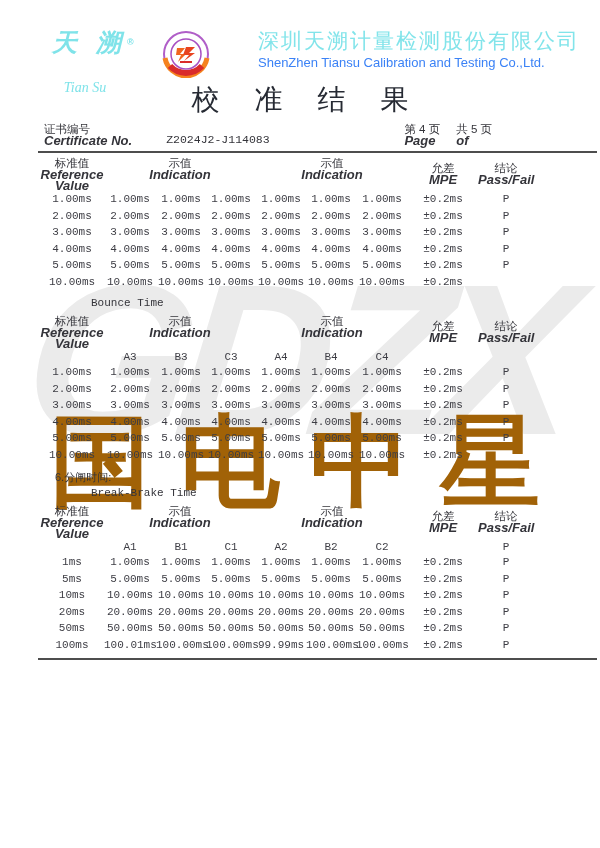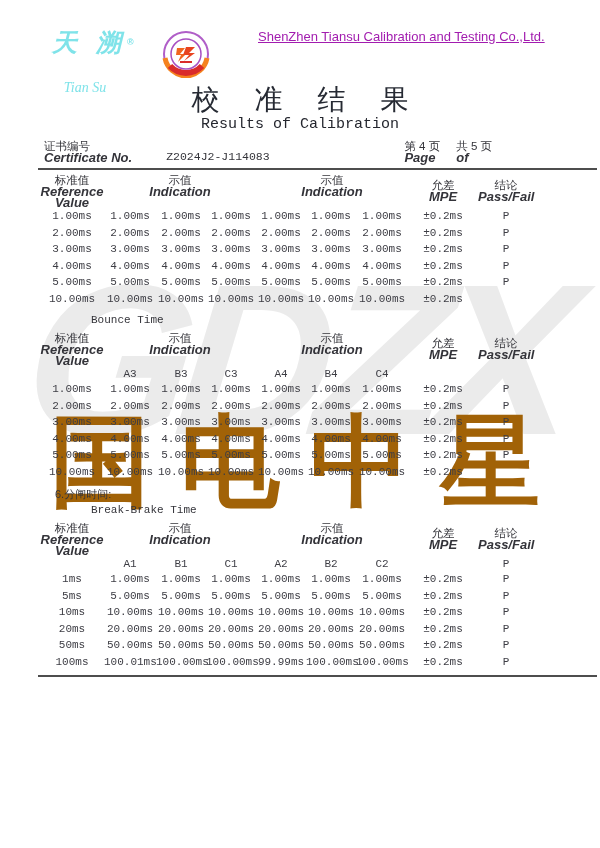--- a/index.html
+++ b/index.html
@@ -21,21 +21,21 @@
   .content { position:relative; z-index:1; }
   
   .logo-row { display:flex; align-items:flex-start; margin:28px 0 0 52px; height:52px;gap:36px; }
   .brand { width:66px; text-align:center; }
   .brand-cn { font-size:25px; font-weight:bold; color:#7fe3e9; font-style:italic; letter-spacing:6px; line-height:28px; white-space:nowrap; }
   .brand-reg { font-size:9px; vertical-align:top; color:#7fe3e9; font-style:normal; letter-spacing:0; }
   .brand-en { font-size:14px; color:#7fe3e9; font-style:italic; font-family:"Liberation Serif", serif; line-height:16px;margin-top:24px; }
   .badge { margin:2px 6px 0 8px; }
   .company { margin-left:6px; }
   .company-cn { font-size:21px; color:#82e4ea; letter-spacing:2px; line-height:26px; white-space:nowrap; }
-  .company-en { font-size:13px; color:#a21caf; line-height:17px;text-decoration:underline; }
+  .company-en { font-size:13px; color:#3b82f6; line-height:17px; }
   .doc-title { margin-top:4px; text-align:center; font-size:28px; line-height:32px; color:#262a33; letter-spacing:14px; text-indent:14px; font-family:"Liberation Serif", serif; }
   .doc-subtitle { text-align:center; font-size:15px; line-height:17px; color:#24262e; font-family:"Liberation Mono", monospace; }
   
   .cert-row { display:flex; align-items:flex-start; margin:7px 6px 0 44px; height:26px; }
   .zh { font-size:11.5px; line-height:13px; color:#34343a; }
   .en { font-size:13px; line-height:10.5px; font-weight:bold; font-style:italic; color:#34343a; }
   .cert-no { margin-left:34px; margin-top:10px; font-size:11.5px; font-family:"Liberation Mono", monospace; color:#34343a; }
   .spacer { flex:1; }
   .page-block { display:flex; gap:16px; margin-right:102px; }
   
@@ -76,26 +76,26 @@
           <circle cx="24" cy="24" r="22" fill="#ffffff" stroke="#b05ec8" stroke-width="2"></circle>
           <path d="M 3 28 A 22 22 0 0 0 24 46 A 22 22 0 0 0 45 28" fill="none" stroke="#f5821f" stroke-width="5"></path>
           <path d="M 8 36 A 22 22 0 0 0 40 36" fill="none" stroke="#d92b2b" stroke-width="6"></path>
           <circle cx="24" cy="24" r="15" fill="#ffffff" stroke="#a74fc2" stroke-width="1.5"></circle>
           <path d="M 15 18 L 23 18 L 18 24 L 24 24 L 16 32 L 19 25 L 14 25 Z" fill="#f0661f"></path>
           <path d="M 24 17 L 33 17 L 27 23 L 33 23 L 22 31 L 27 25 L 21 25 Z" fill="#e8431f"></path>
           <rect x="18" y="31" width="12" height="2" fill="#d92b2b"></rect>
         </svg>
       </div>
       <div class="company">
+        <div class="company-cn">深圳天溯计量检测股份有限公司</div>
         <div class="company-en">ShenZhen Tiansu Calibration and Testing Co.,Ltd.</div>
       </div>
     </div>
 
     <div class="doc-title">校 准 结 果</div>
-    <div class="doc-subtitle">Results of Calibration</div>
 
     <div class="cert-row">
       <div>
         <div class="zh">证书编号</div>
         <div class="en">Certificate No.</div>
       </div>
       <div class="cert-no">Z2024J2-J114083</div>
       <div class="spacer"></div>
       <div class="page-block">
         <div>

